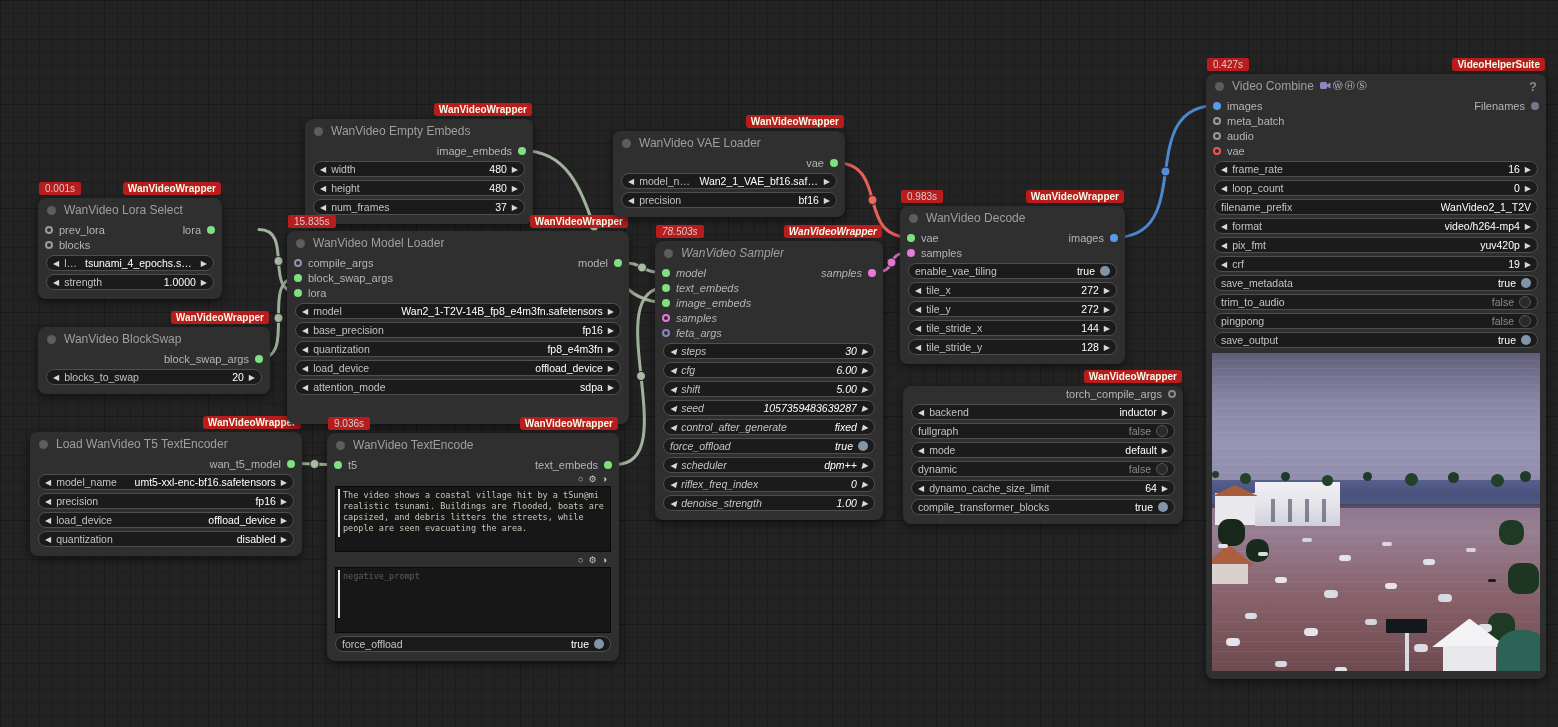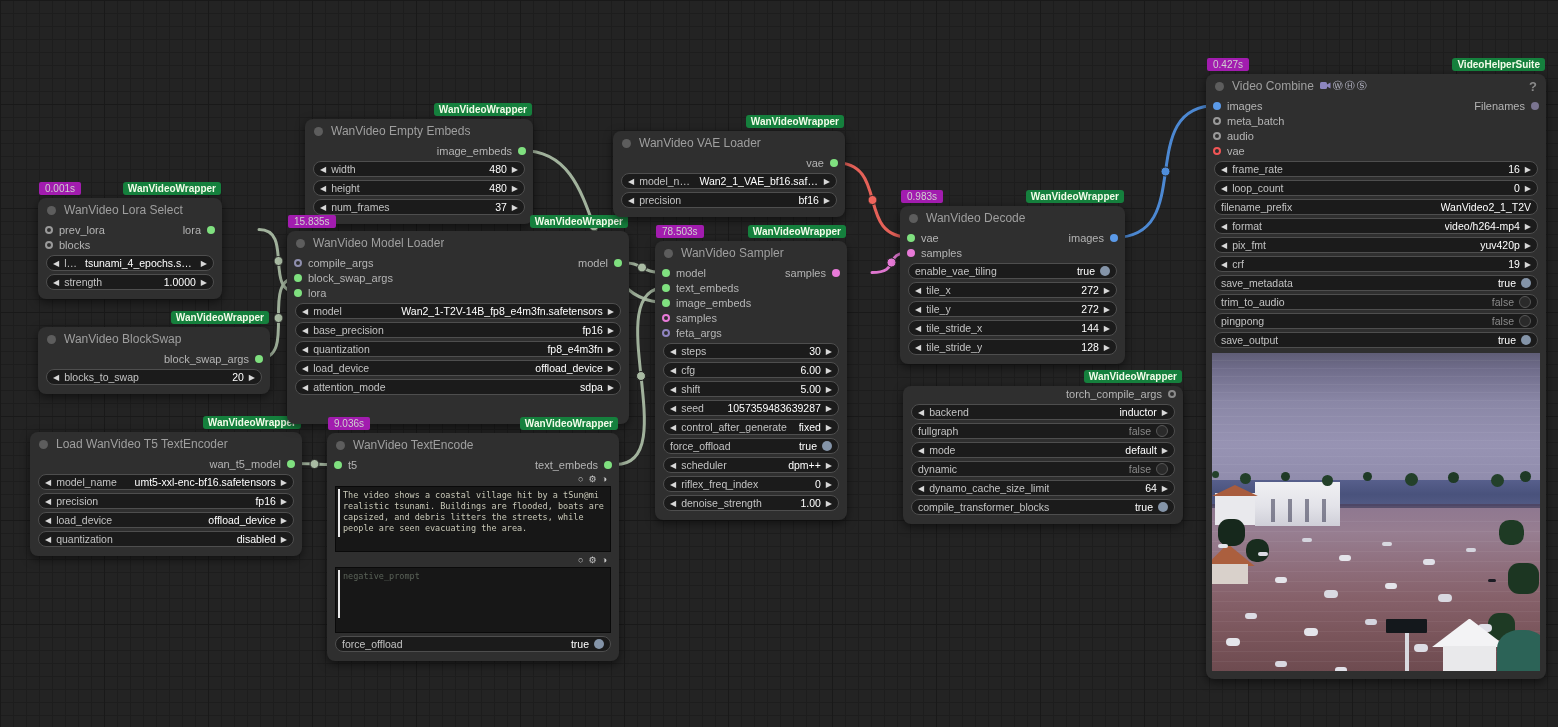--- a/index.html
+++ b/index.html
@@ -13,23 +13,23 @@
       linear-gradient(90deg,#1d1d1d 1px,transparent 1px);
     background-size:104px 104px,104px 104px,13px 13px,13px 13px;}
   #wires{position:absolute;left:0;top:0;z-index:1;}
   .node{position:absolute;z-index:2;background:#2f2f2f;border-radius:8px;
     box-shadow:0 3px 10px rgba(0,0,0,.55);color:#b4b4b4;font-size:11px;padding-bottom:6px;}
   .titlebar{height:24px;display:flex;align-items:center;padding:0 9px;color:#9f9f9f;font-size:12px;}
   .collapse-dot{width:9px;height:9px;border-radius:50%;background:#5d5d5d;margin-right:8px;flex:none;}
   .title-text{white-space:nowrap;overflow:hidden;text-overflow:ellipsis;}
   .title-icons{display:flex;align-items:center;gap:2px;margin-left:6px;color:#9a94b8;font-size:10px;}
   .help{margin-left:auto;color:#8a8a8a;font-size:13px;font-weight:bold;}
-  .badge-time{position:absolute;top:-16px;left:1px;background:#a21caf;color:#cfcfcf;
+  .badge-time{position:absolute;top:-16px;left:1px;background:#b91c1c;color:#cfcfcf;
     font-size:10px;padding:1px 6px;border-radius:2px;}
-  .badge-tag{position:absolute;top:-16px;right:1px;background:#15803d;color:#f2fce9;
+  .badge-tag{position:absolute;top:-16px;right:1px;background:#b91c1c;color:#f2fce9;
     font-size:10px;font-weight:bold;padding:1px 5px;border-radius:3px;}
   .slot-row{height:15px;display:flex;align-items:center;padding:0 7px;gap:6px;}
   .slot-label{color:#b4b4b4;}
   .dot{width:8px;height:8px;border-radius:50%;flex:none;box-sizing:border-box;}
   .dot.ring{background:transparent !important;border:2px solid;}
   .out-group{margin-left:auto;display:flex;align-items:center;gap:6px;}
   .widget{height:14px;background:#1b1b1b;border:1px solid #4e4e4e;border-radius:8px;
     margin:3px 8px;display:flex;align-items:center;padding:0 6px;font-size:10.5px;color:#c3c3c3;gap:5px;}
   .arrow{font-size:8px;color:#d8d8d8;flex:none;}
   .wlabel{white-space:nowrap;overflow:hidden;text-overflow:ellipsis;}
@@ -329,21 +329,21 @@
           <span class="wvalue">Wan2_1_VAE_bf16.safete...</span>
           <span class="arrow">▶</span>
         </div>
         <div class="widget">
           <span class="arrow">◀</span>
           <span class="wlabel">precision</span>
           <span class="wvalue">bf16</span>
           <span class="arrow">▶</span>
         </div>
       </div>
-      <div class="node" style="left: 655px; top: 241px; width: 192px;">
+      <div class="node" style="left: 655px; top: 241px; width: 228px; font-style: italic;">
         <span class="badge-time">78.503s</span>
         <span class="badge-tag">WanVideoWrapper</span>
         <div class="titlebar">
           <span class="collapse-dot"></span>
           <span class="title-text">WanVideo Sampler</span>
         </div>
         <div class="slot-row">
           <span class="dot" style="background: rgb(127, 224, 127);"></span>
           <span class="slot-label">model</span>
           <span class="out-group">

